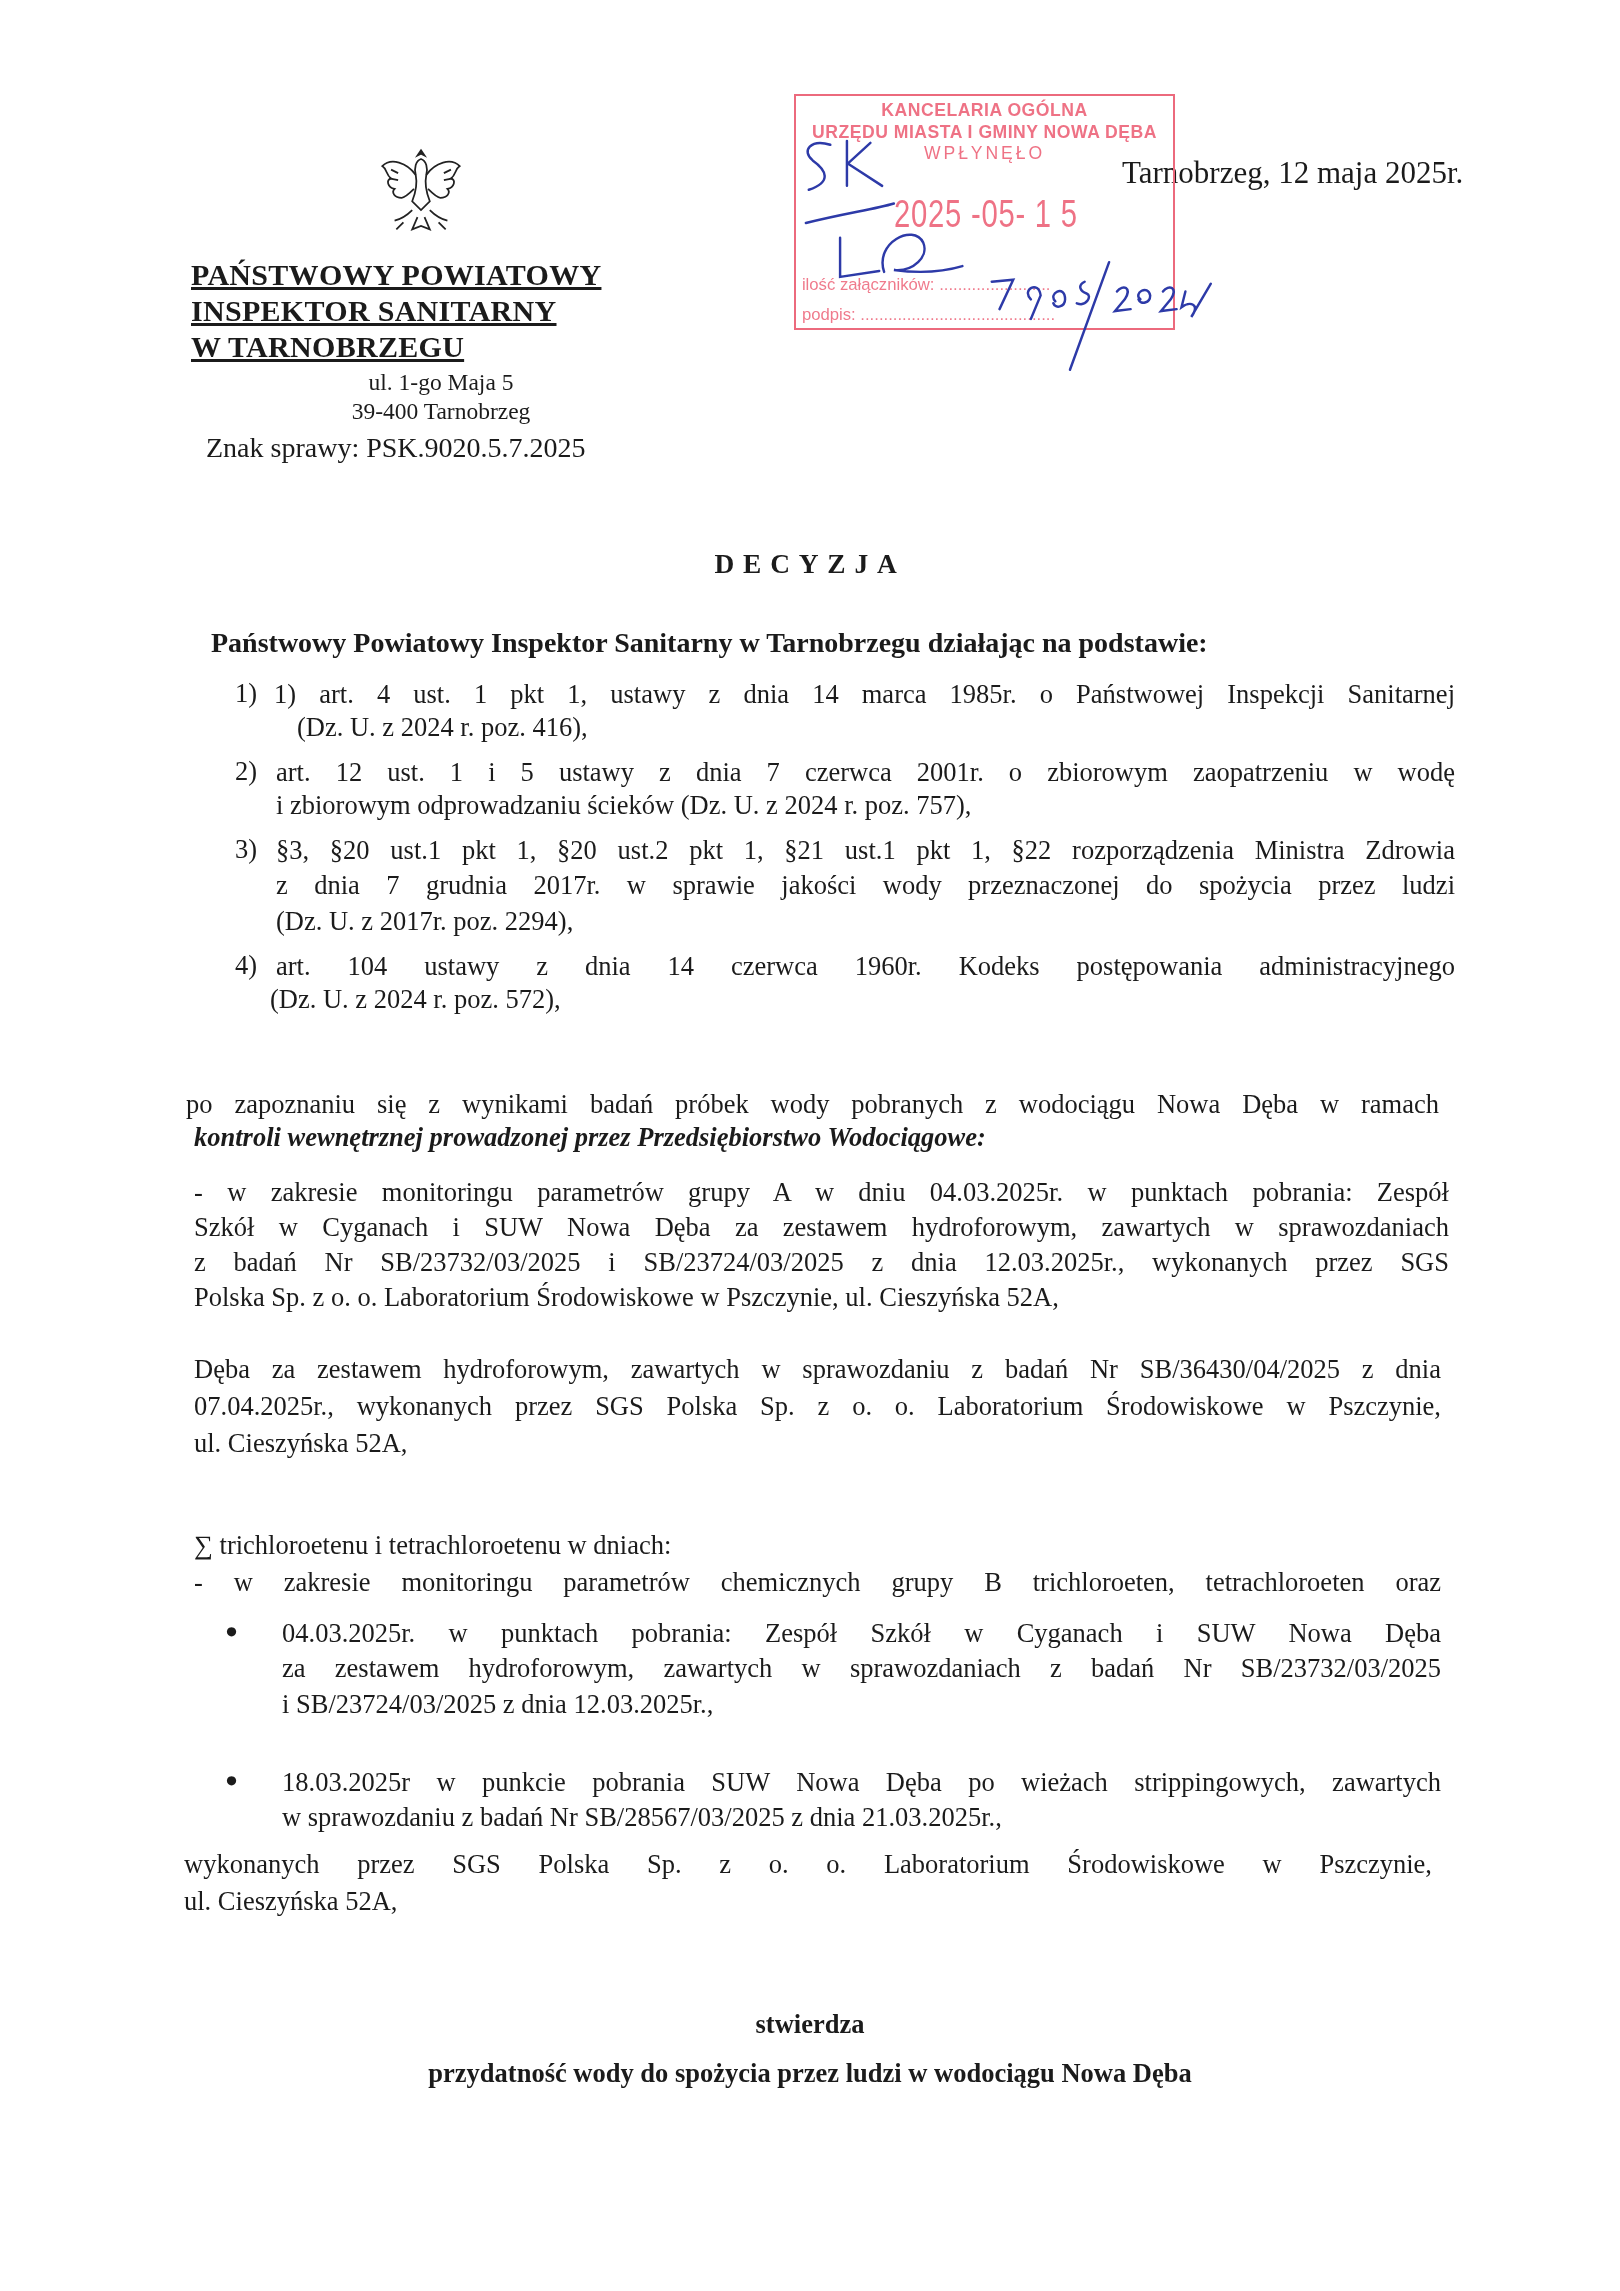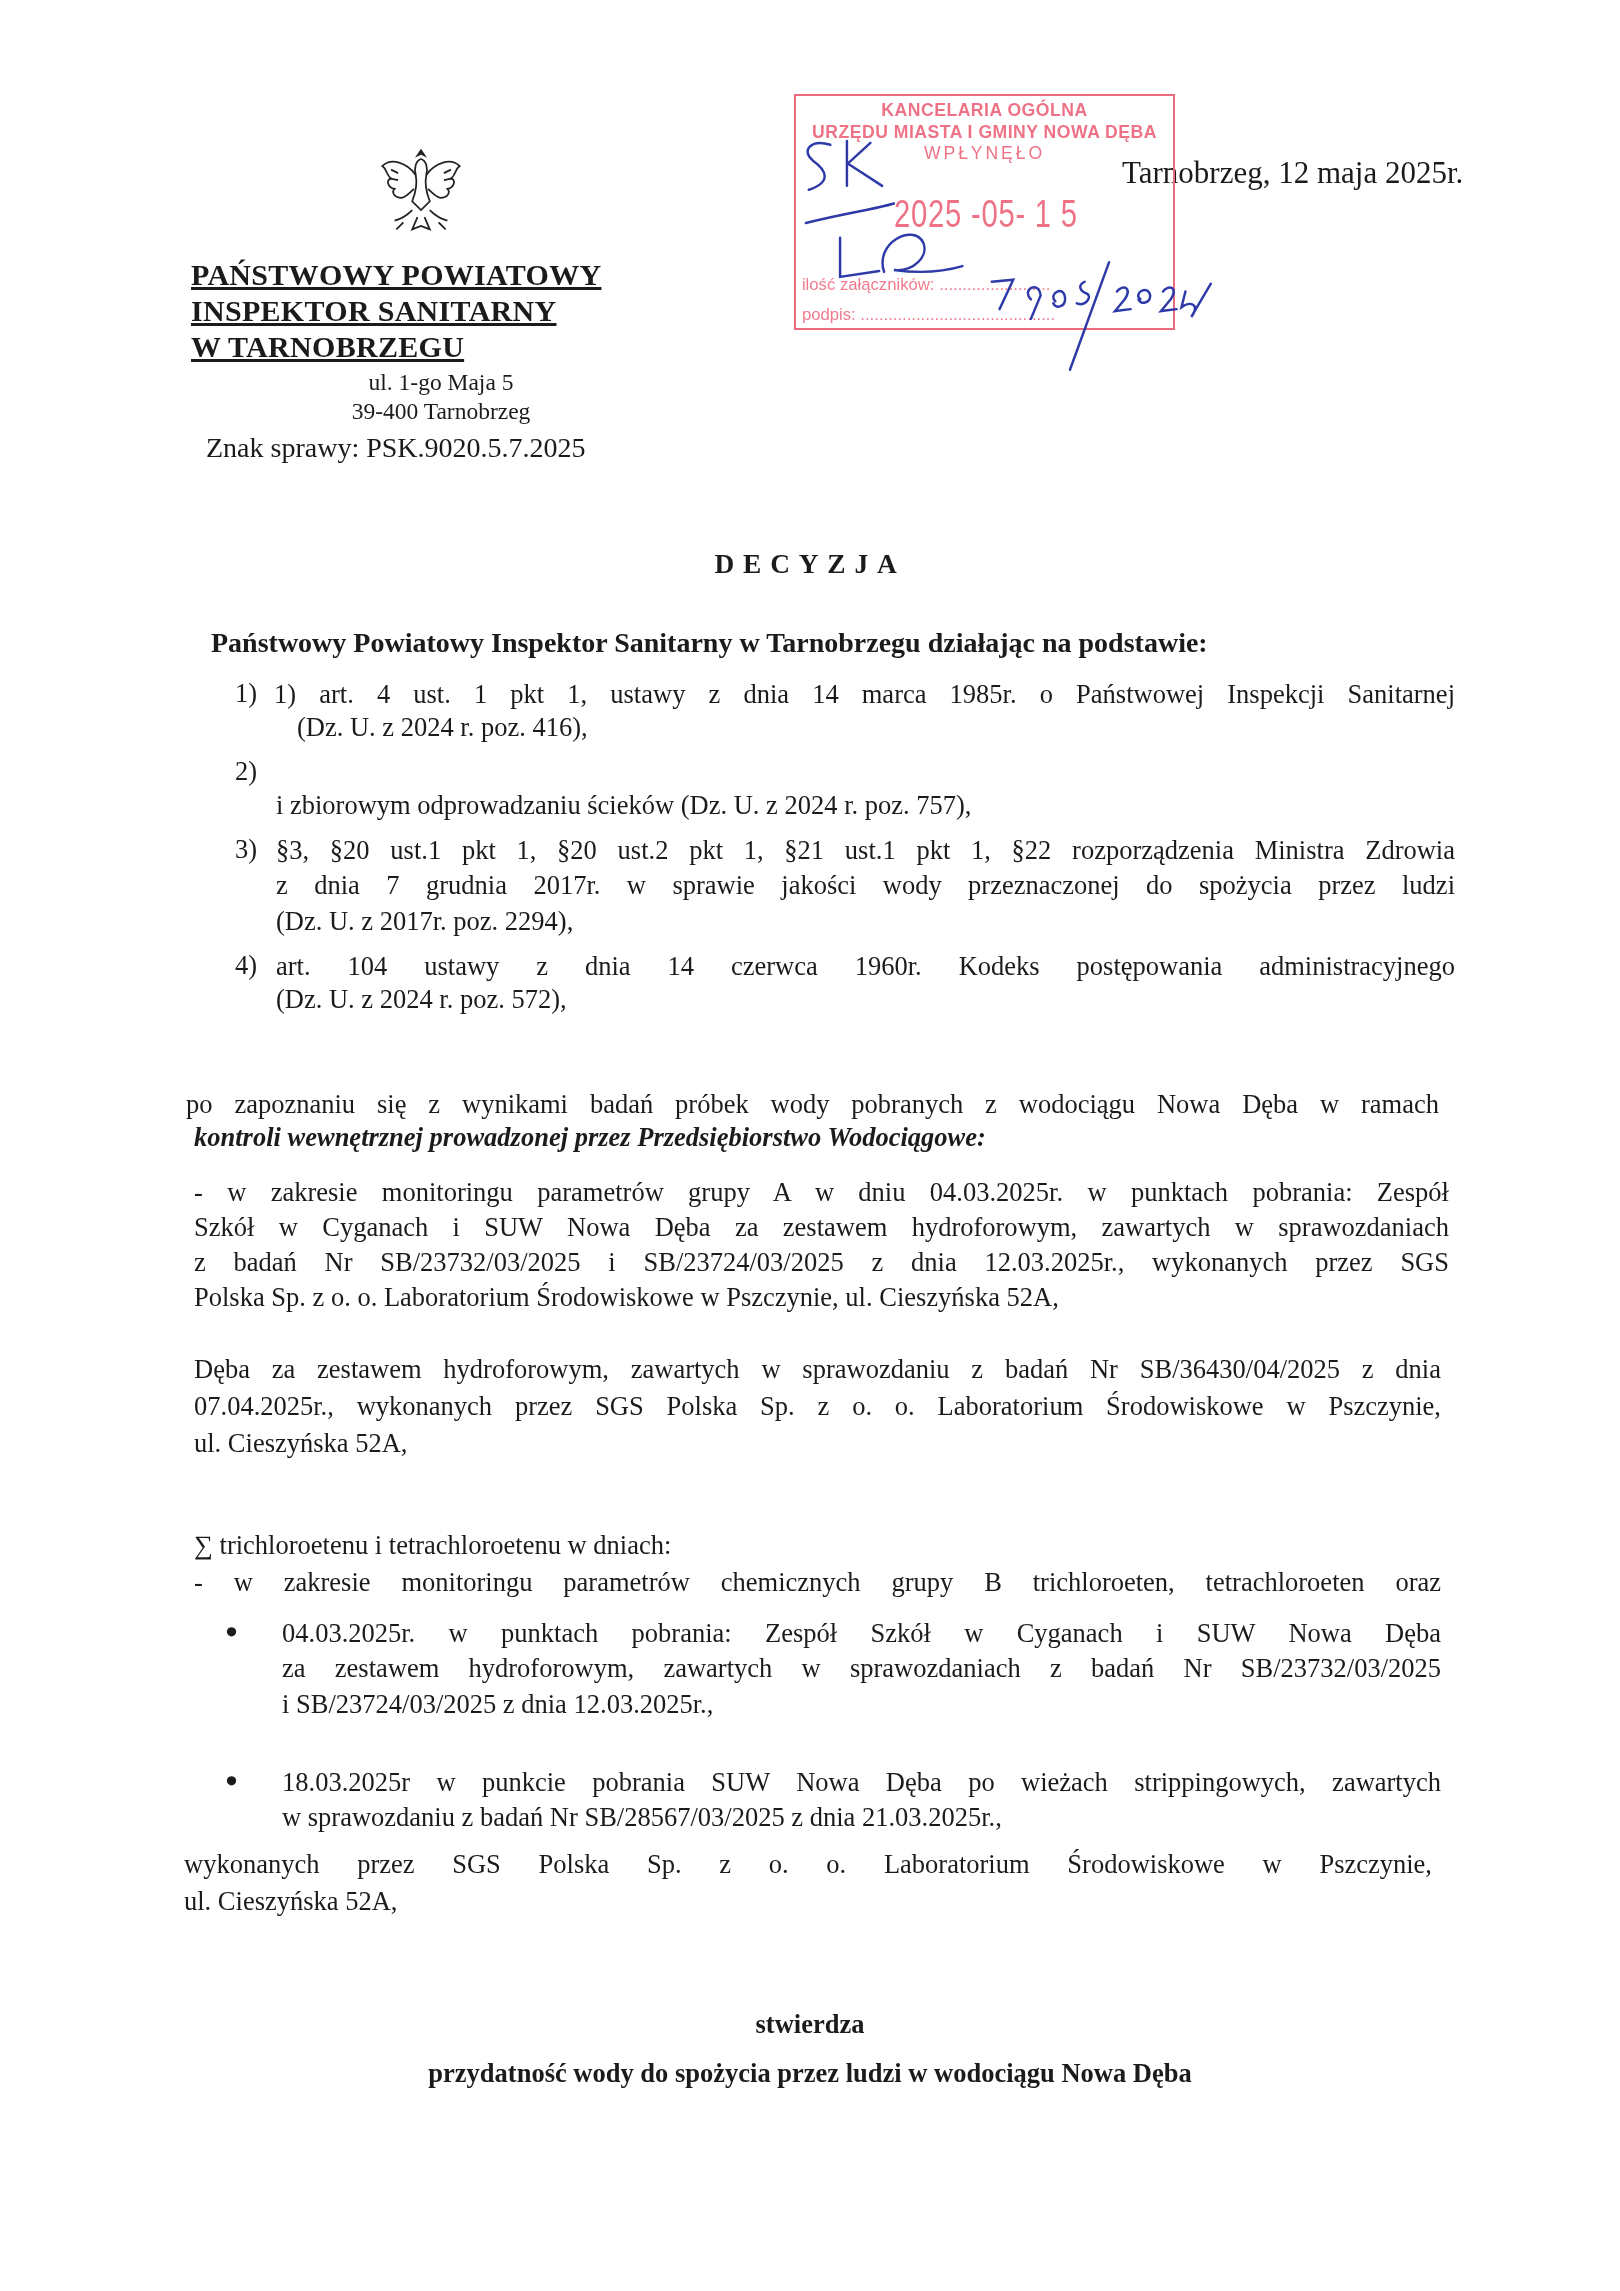--- a/index.html
+++ b/index.html
@@ -91,32 +91,33 @@
 <div class="abs bold-intro">Państwowy Powiatowy Inspektor Sanitarny w Tarnobrzegu działając na podstawie:</div>
 
 <div class="abs" style="left:235px; top:678px; width:1220px;">
   <div style="position:relative; height:78px;">
     <span class="abs item-num" style="left:0; top:0;">1)</span>
     <div class="abs txt just" style="left:39px; top:0; width:1181px;">1)  art. 4 ust. 1 pkt 1, ustawy z dnia 14 marca 1985r. o Państwowej Inspekcji Sanitarnej</div>
     <div class="abs txt noj" style="left:62px; top:33px;">(Dz. U. z 2024 r. poz. 416),</div>
   </div>
   <div style="position:relative; height:78px;">
     <span class="abs item-num" style="left:0; top:0;">2)</span>
+    <div class="abs txt just" style="left:41px; top:0; width:1179px;">art. 12 ust. 1 i 5 ustawy z dnia 7 czerwca 2001r. o zbiorowym zaopatrzeniu w wodę</div>
     <div class="abs txt noj" style="left:41px; top:33px;">i zbiorowym odprowadzaniu ścieków (Dz. U. z 2024 r. poz. 757),</div>
   </div>
   <div style="position:relative; height:116px;">
     <span class="abs item-num" style="left:0; top:0;">3)</span>
     <div class="abs txt just" style="left:41px; top:0; width:1179px;">§3, §20 ust.1 pkt 1, §20 ust.2 pkt 1, §21 ust.1 pkt 1, §22  rozporządzenia Ministra Zdrowia</div>
     <div class="abs txt just" style="left:41px; top:35px; width:1179px;">z dnia 7 grudnia  2017r. w sprawie  jakości wody przeznaczonej do spożycia przez ludzi</div>
     <div class="abs txt noj" style="left:41px; top:71px;">(Dz. U. z  2017r. poz. 2294),</div>
   </div>
   <div style="position:relative; height:78px;">
     <span class="abs item-num" style="left:0; top:0;">4)</span>
     <div class="abs txt just" style="left:41px; top:0; width:1179px;">art. 104 ustawy z dnia 14 czerwca 1960r. Kodeks postępowania administracyjnego</div>
-    <div class="abs txt noj" style="left:41px; top:33px;">(Dz. U. z 2024 r. poz. 572),</div>
+    <div class="abs txt noj" style="left:35px; top:33px;">(Dz. U. z 2024 r. poz. 572),</div>
   </div>
 </div>
 
 <div class="abs txt just" style="left:186px; top:1088px; width:1253px;">po zapoznaniu się z wynikami badań próbek wody pobranych z wodociągu Nowa Dęba w ramach</div>
 <div class="abs txt noj" style="left:194px; top:1121px; font-weight:bold; font-style:italic;">kontroli wewnętrznej prowadzonej przez Przedsiębiorstwo Wodociągowe:</div>
 
 <div class="abs" style="left:194px; top:1176px; width:1255px;">
   <div class="txt just" style="height:35px;">- w zakresie monitoringu parametrów grupy A w dniu 04.03.2025r. w punktach pobrania: Zespół</div>
   <div class="txt just" style="height:35px;">Szkół w Cyganach i SUW Nowa Dęba za zestawem hydroforowym, zawartych w sprawozdaniach</div>
   <div class="txt just" style="height:35px;">z badań Nr SB/23732/03/2025 i SB/23724/03/2025  z dnia 12.03.2025r., wykonanych przez SGS</div>

